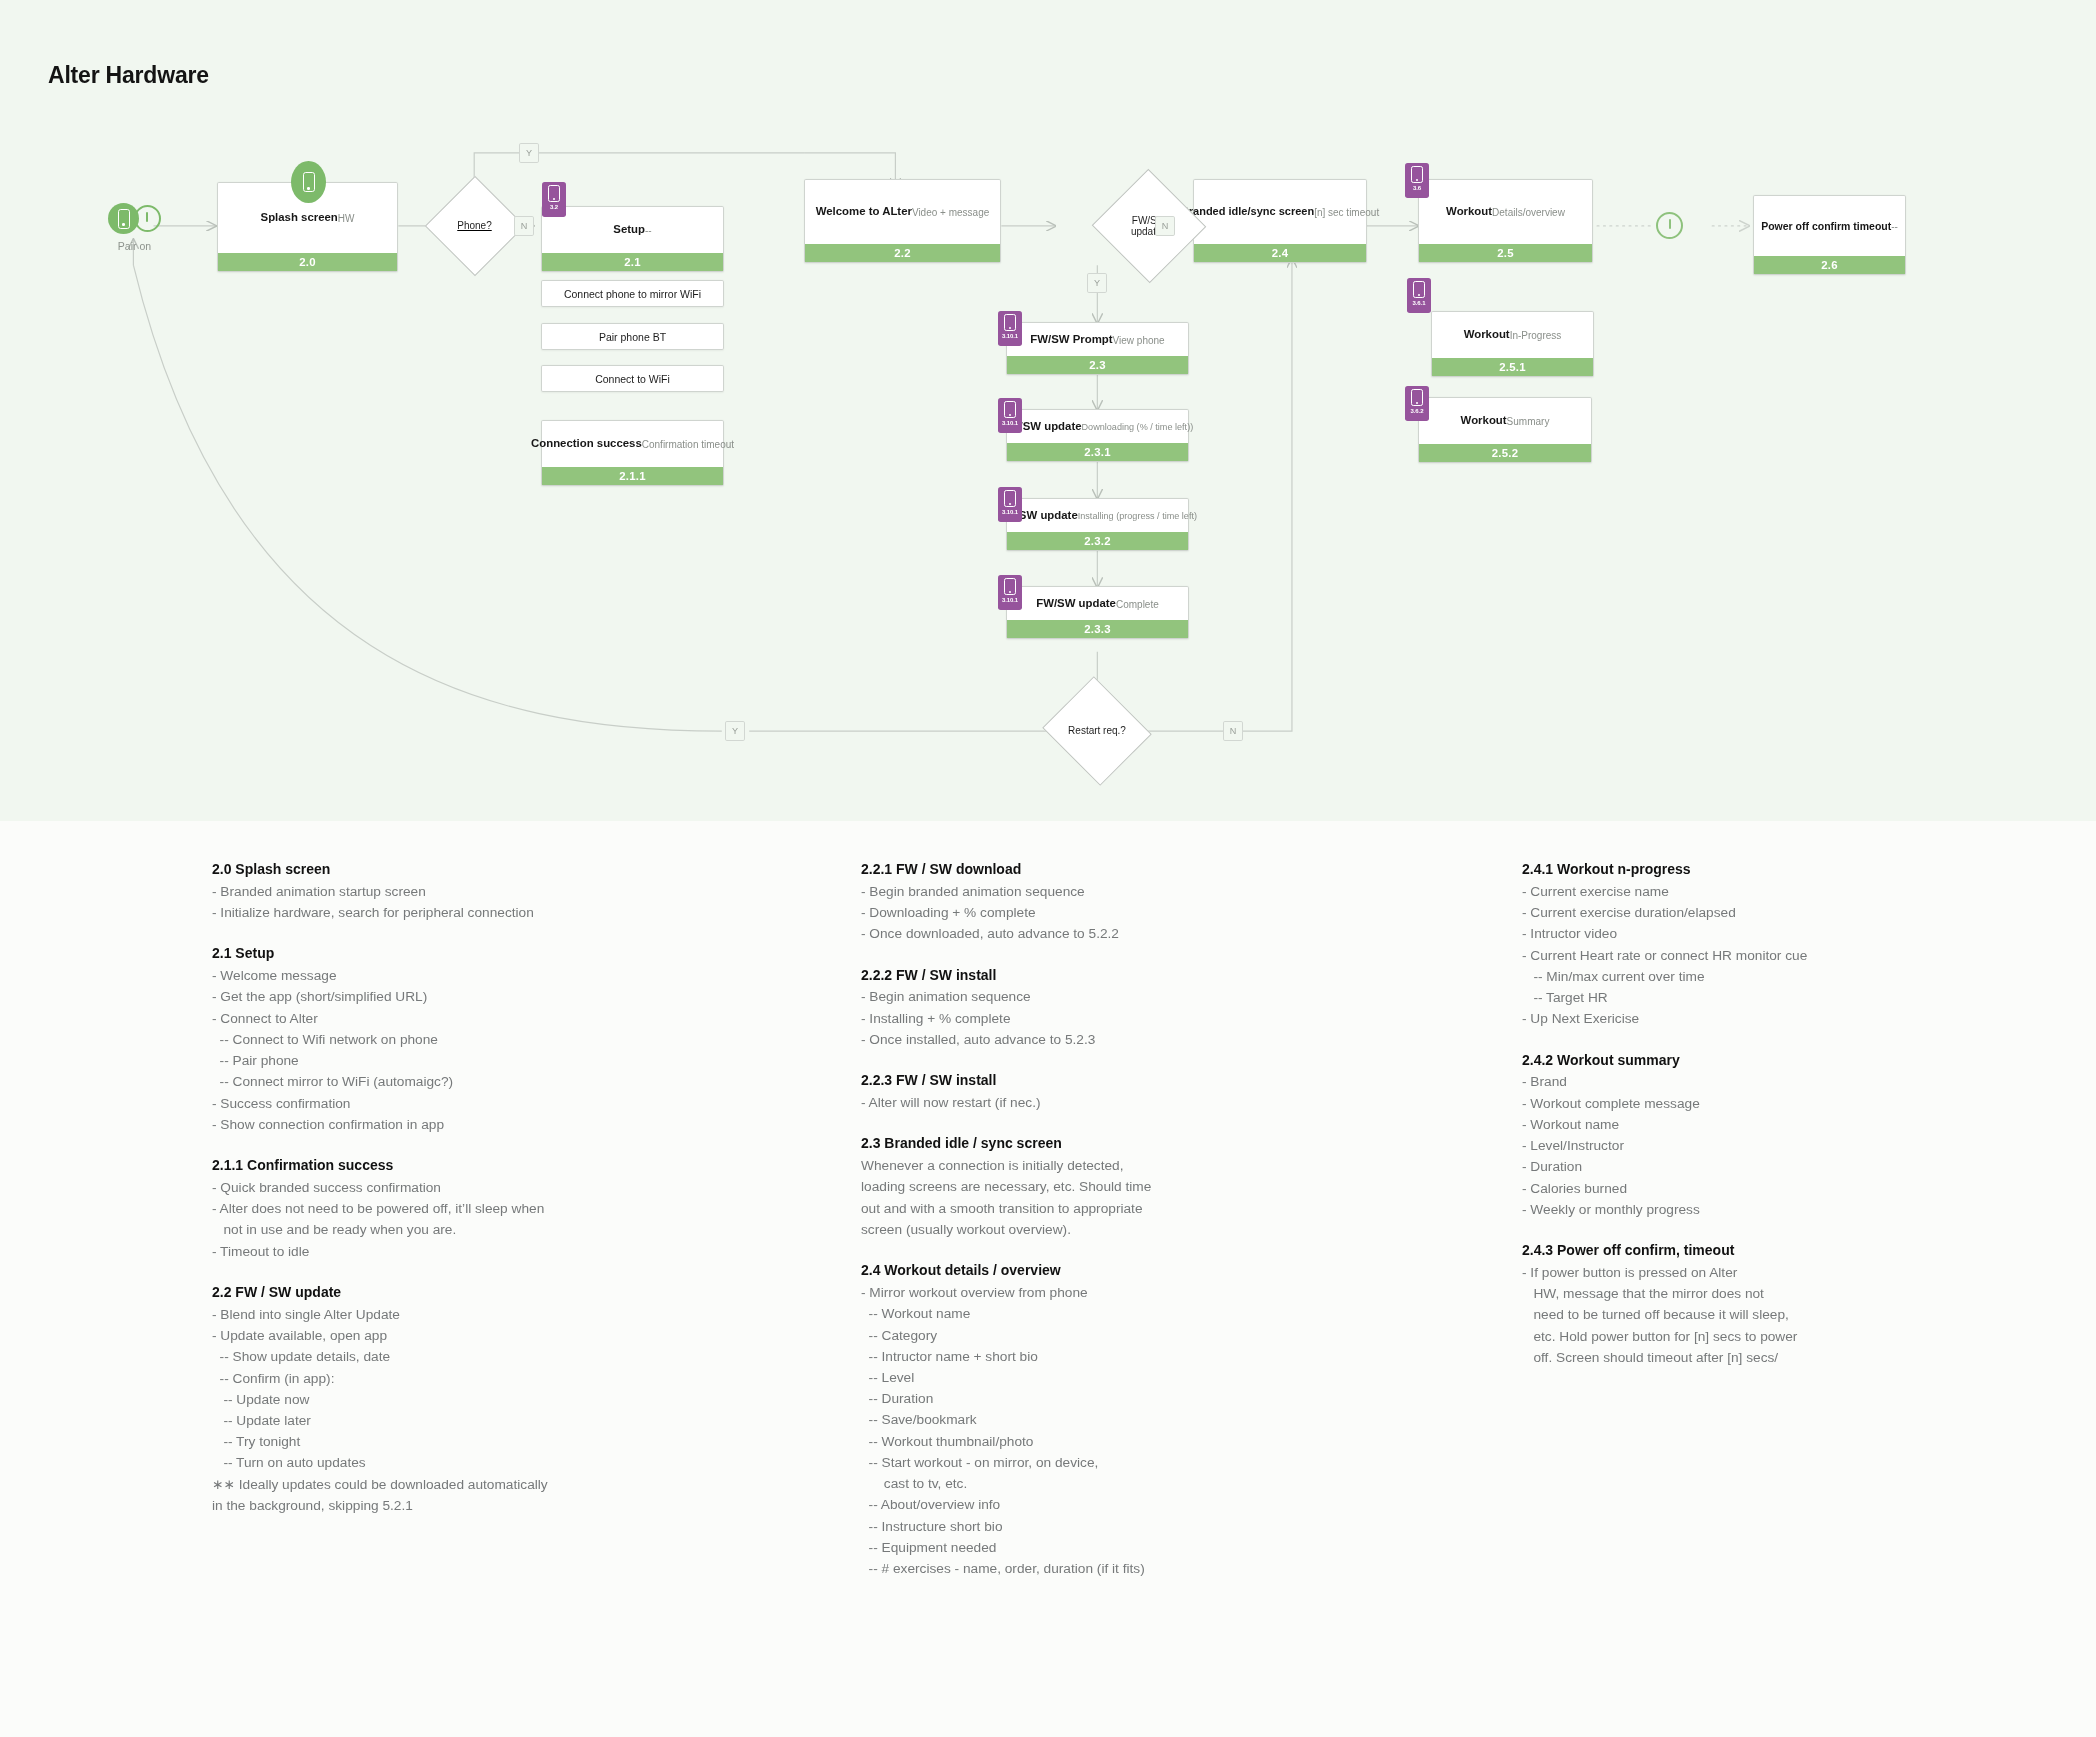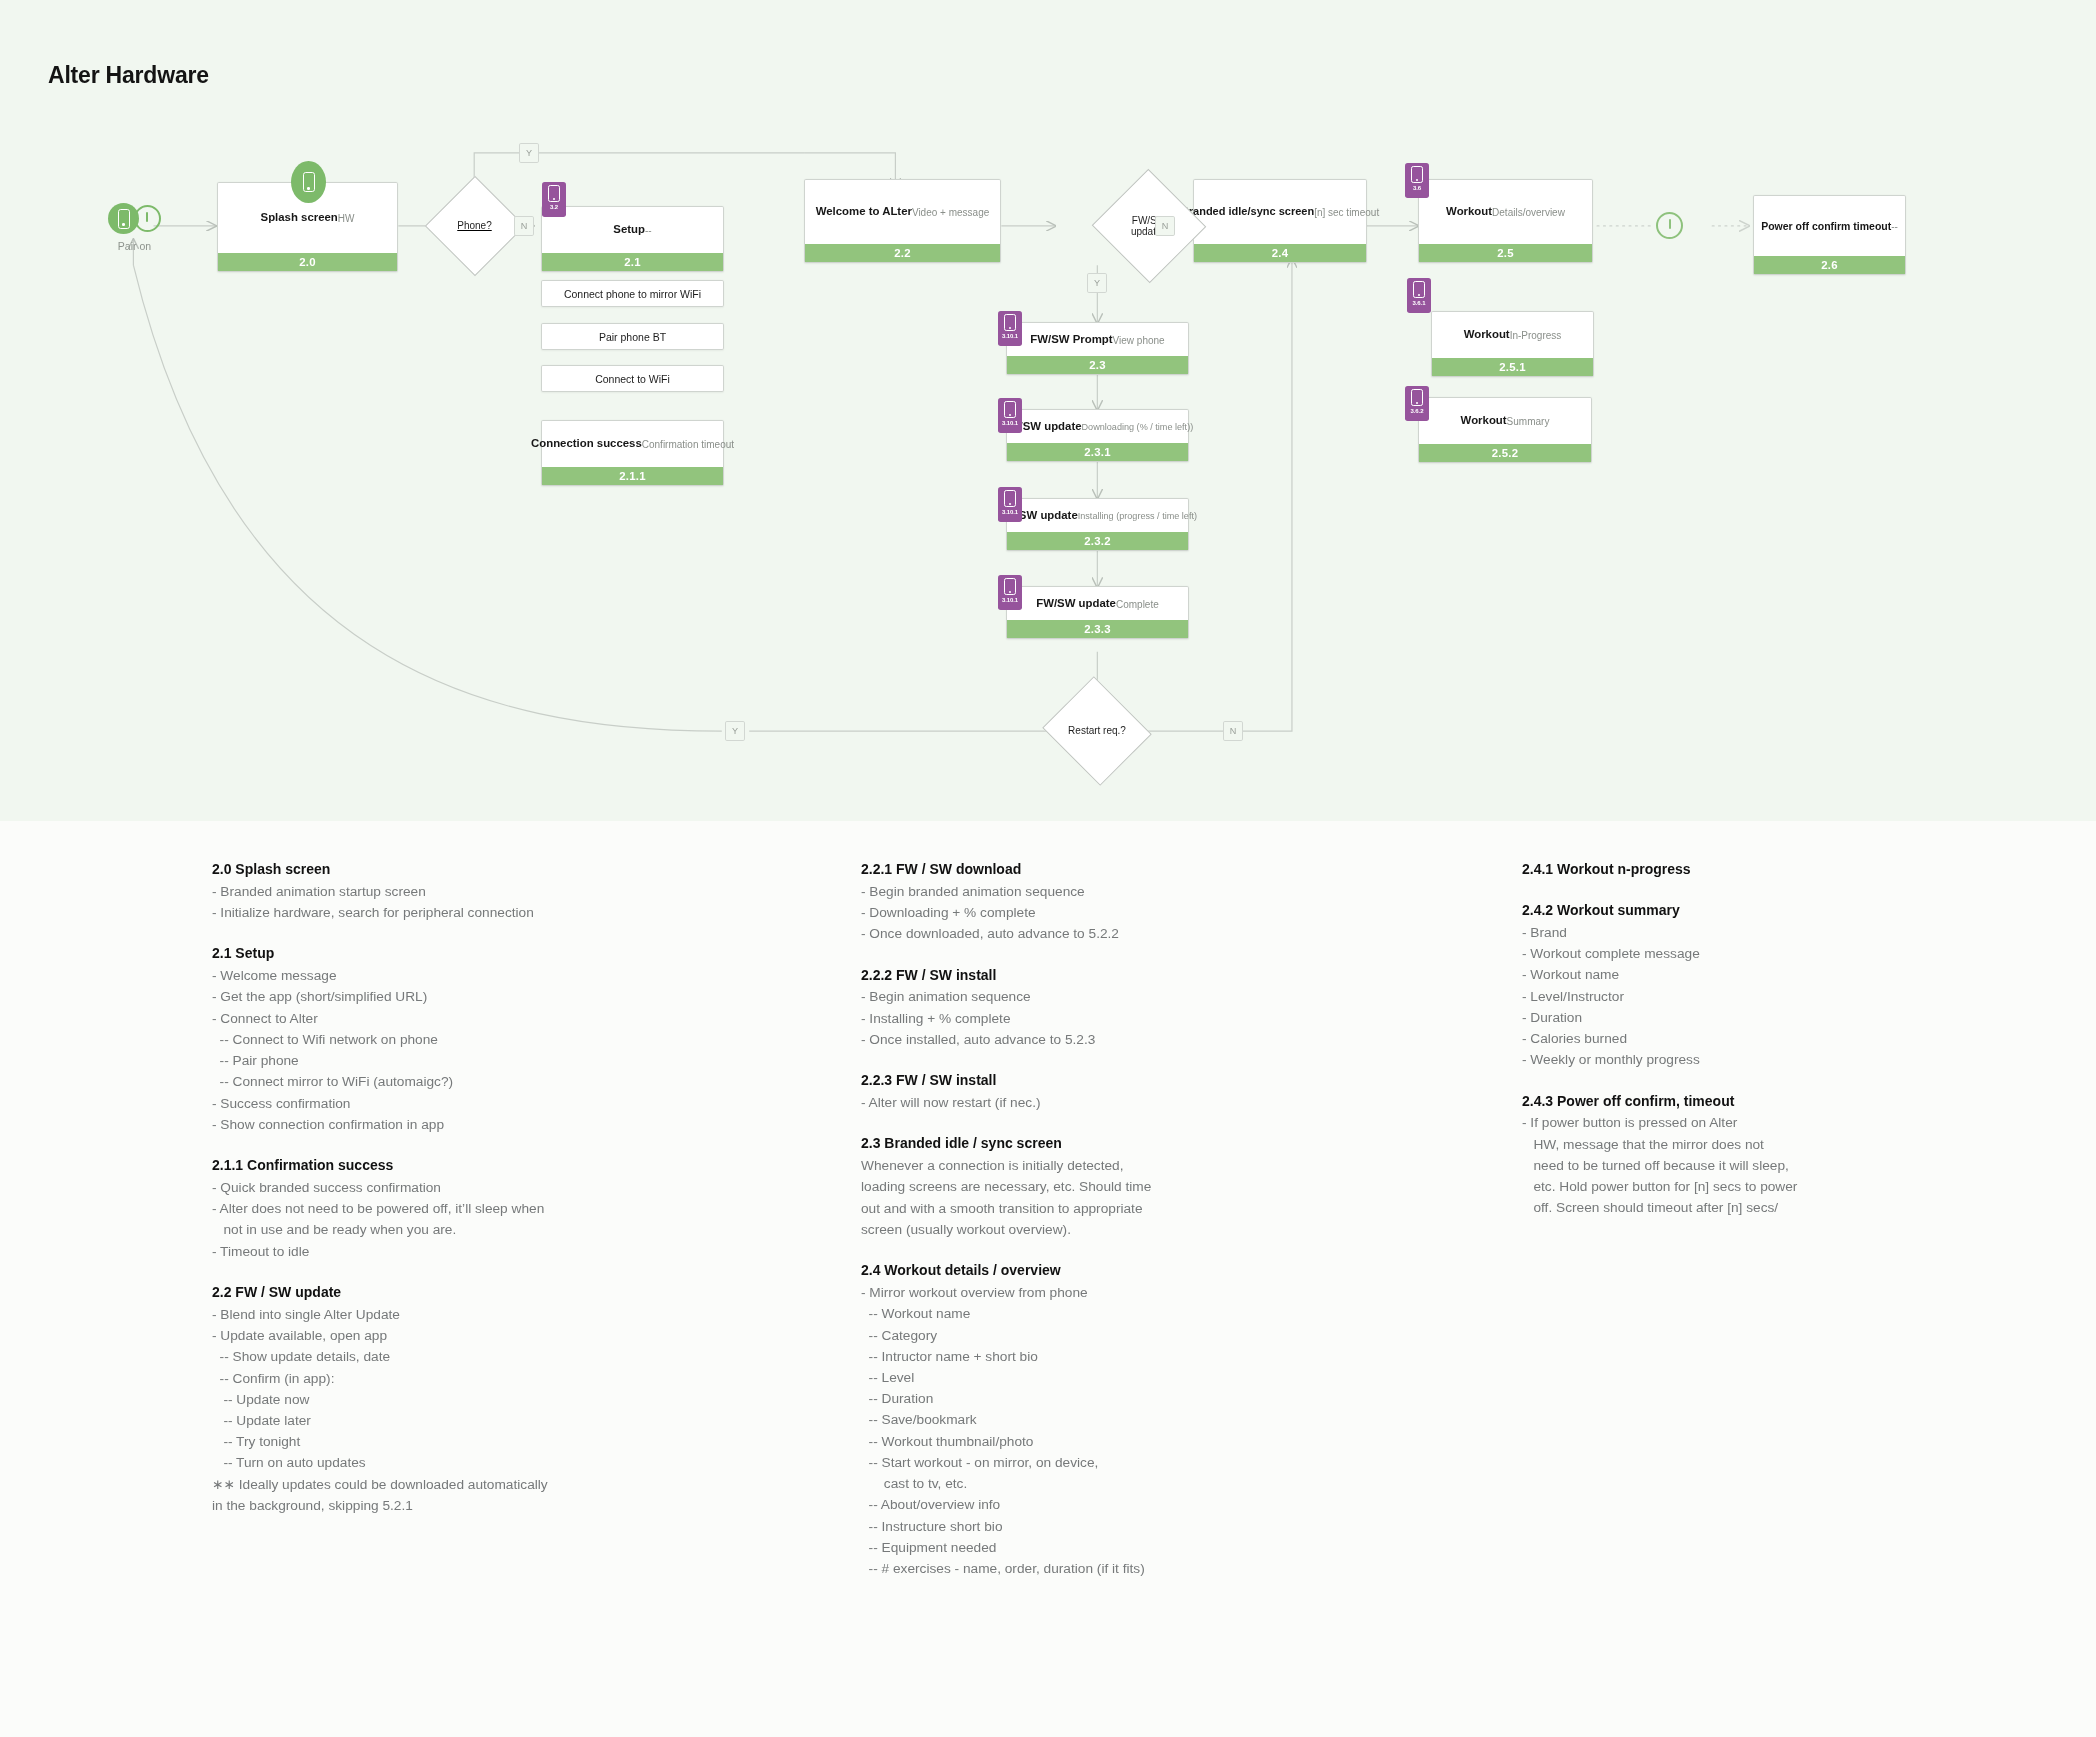--- a/index.html
+++ b/index.html
@@ -567,20 +567,27 @@
   -- About/overview info
   -- Instructure short bio
   -- Equipment needed
   -- # exercises - name, order, duration (if it fits)</p>
   </div>
 </div>
 
 <div class="col" style="left:1522px; width:493px;">
   <div class="blk">
     <h3>2.4.1 Workout n-progress</h3>
+    <p>- Current exercise name
+- Current exercise duration/elapsed
+- Intructor video
+- Current Heart rate or connect HR monitor cue
+   -- Min/max current over time
+   -- Target HR
+- Up Next Exericise</p>
   </div>
   <div class="blk">
     <h3>2.4.2 Workout summary</h3>
     <p>- Brand
 - Workout complete message
 - Workout name
 - Level/Instructor
 - Duration
 - Calories burned
 - Weekly or monthly progress</p>

